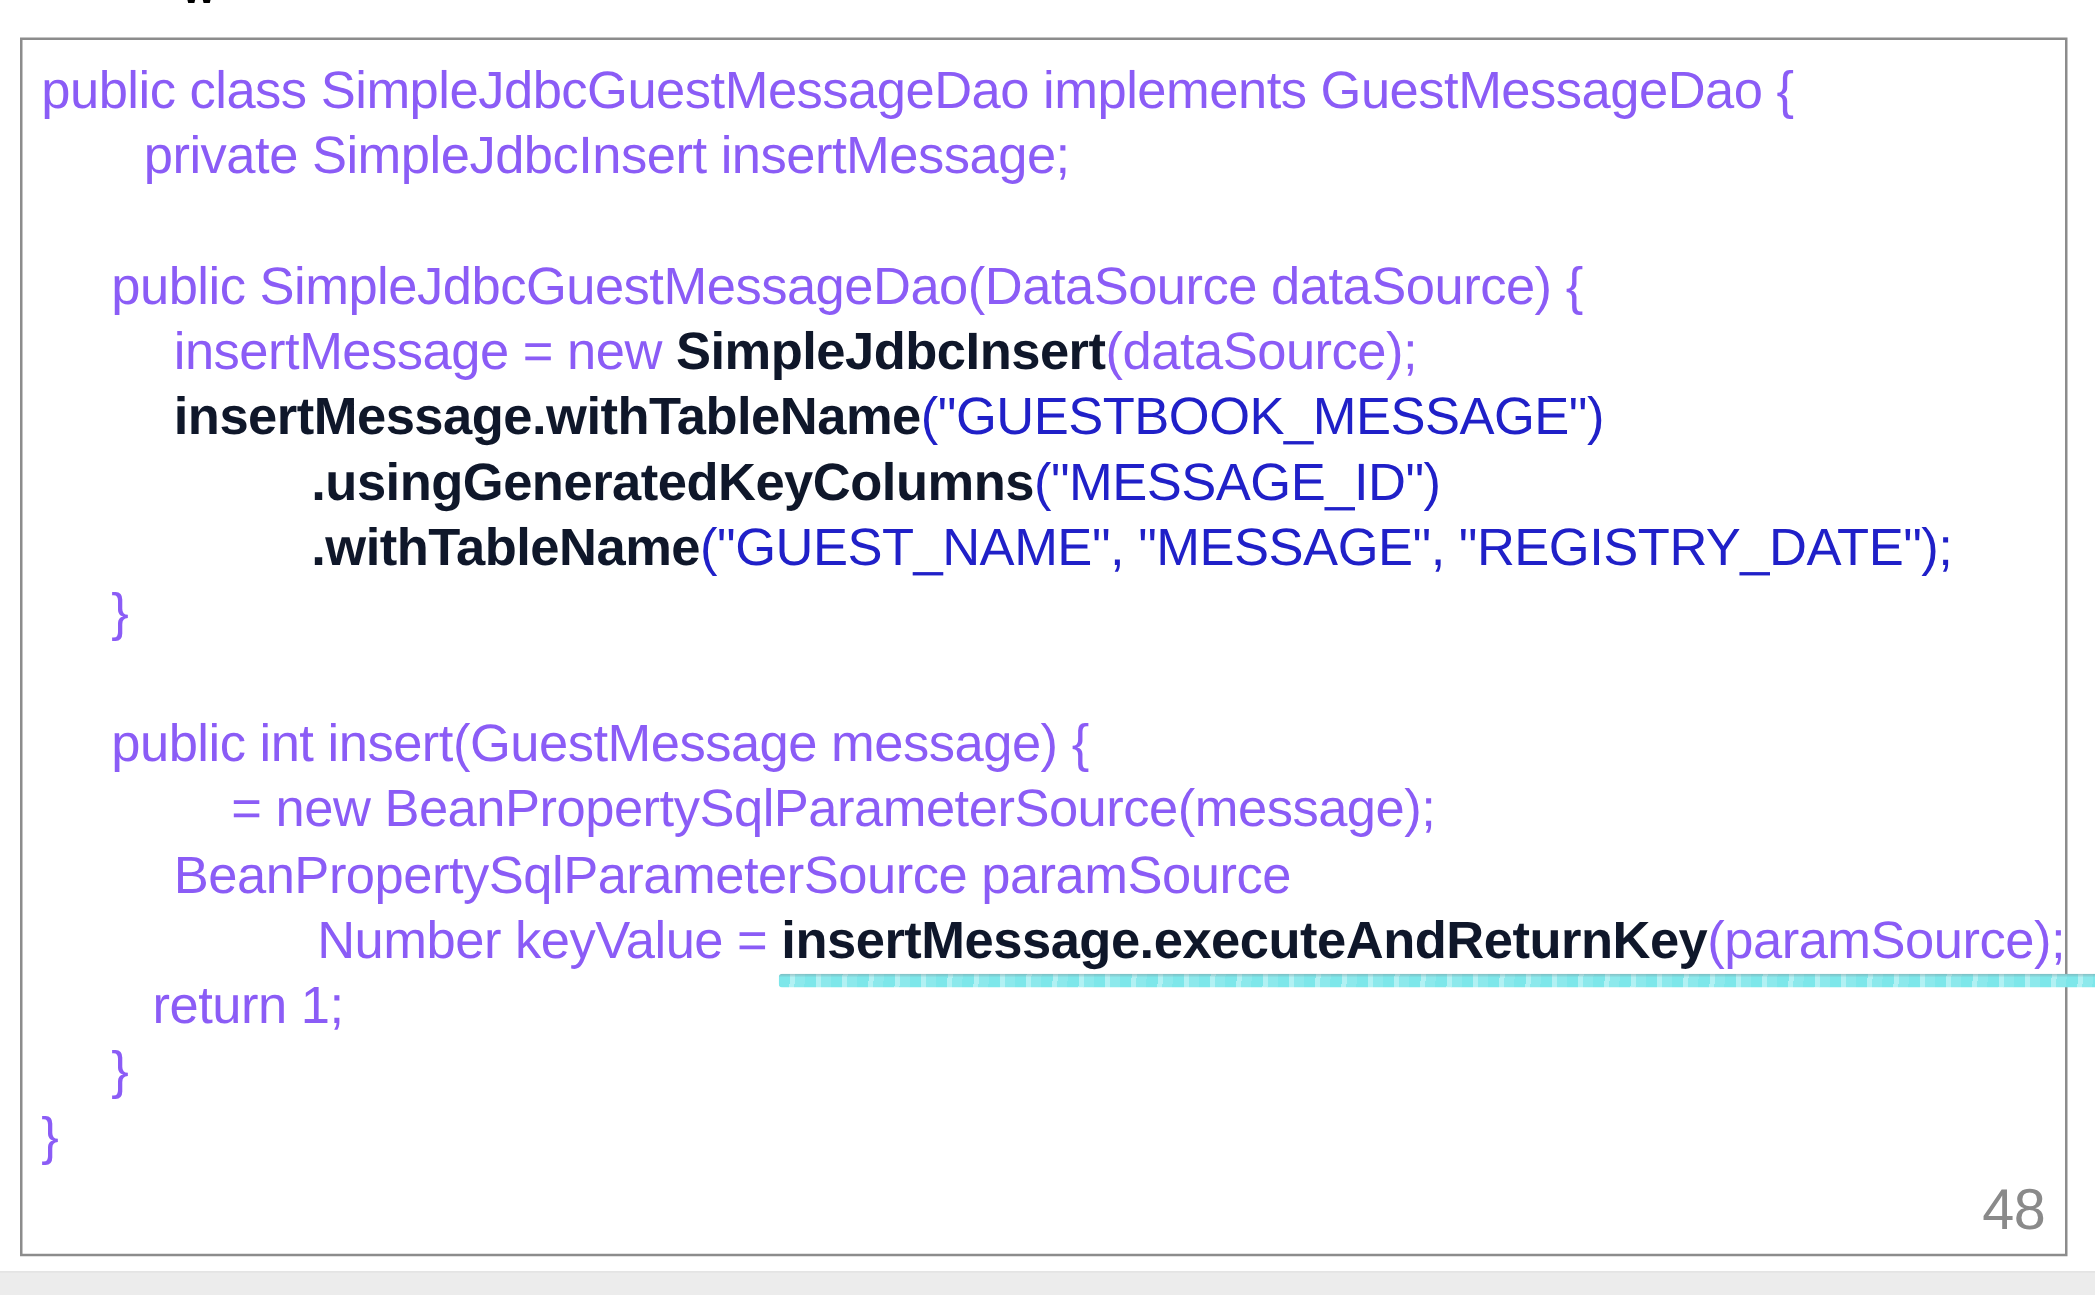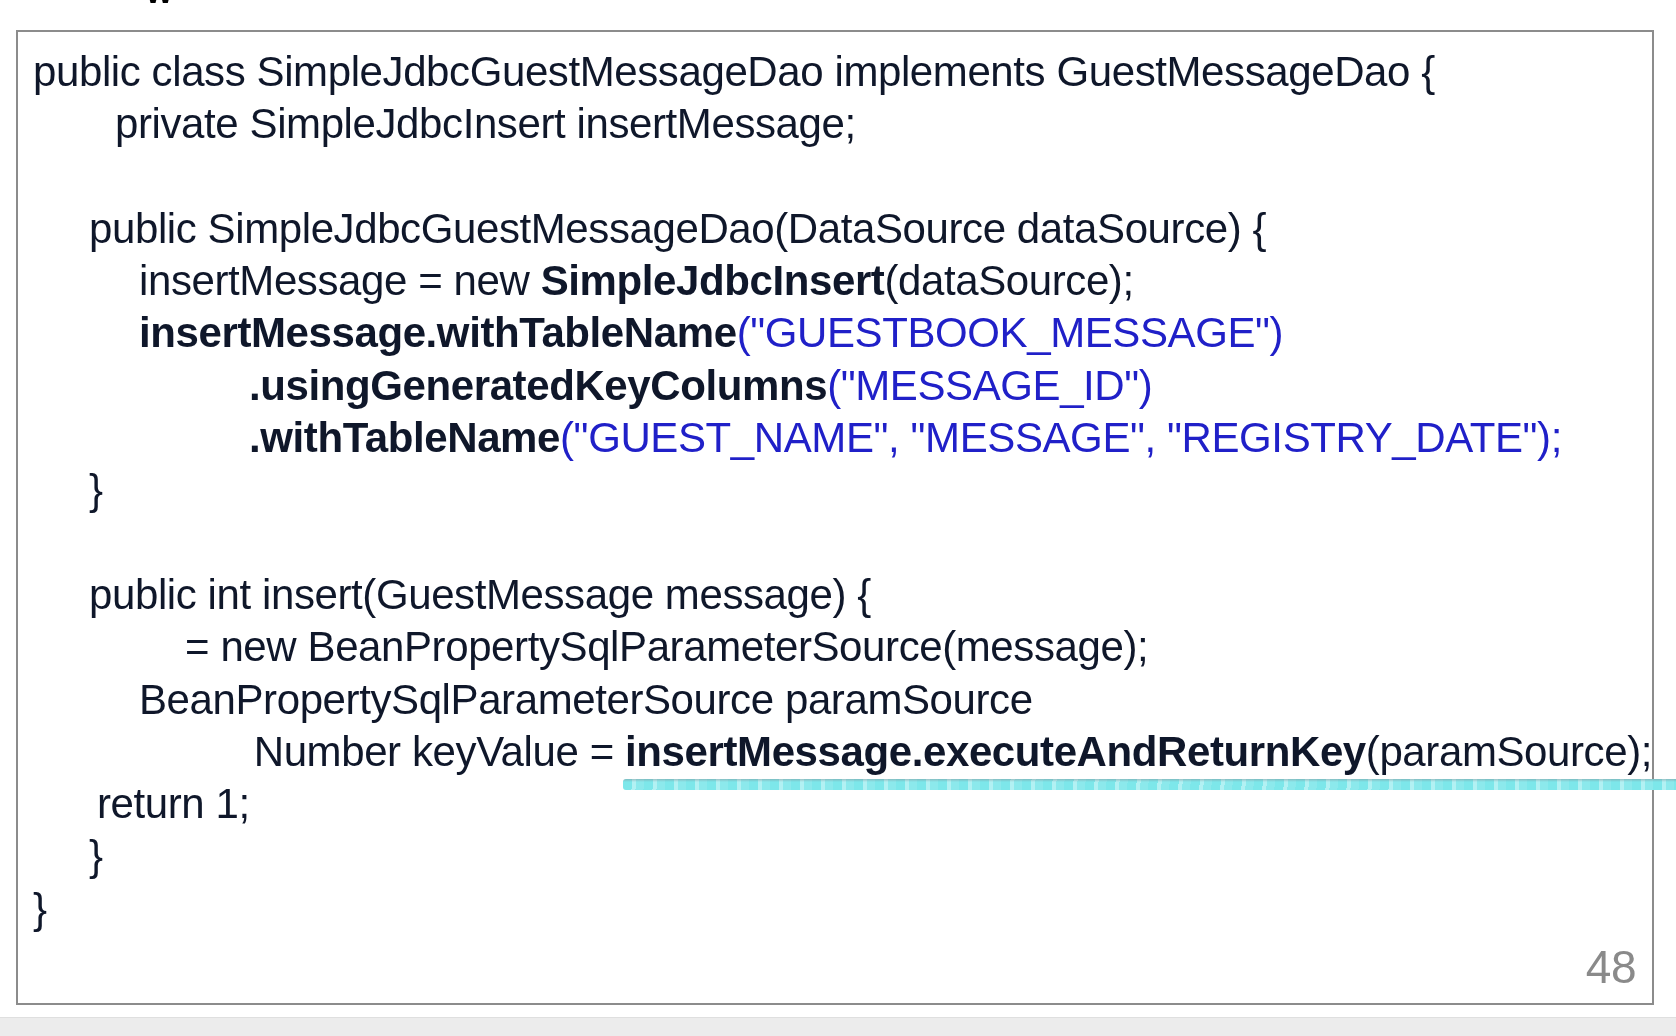--- a/index.html
+++ b/index.html
@@ -50,21 +50,21 @@
     top: 14px;
     right: 0;
   }
   .code-line {
     white-space: nowrap;
     font-size: 42px;
     line-height: 52.3px;
     letter-spacing: -0.4px;
     color: #000000;
   }
-  .seg-plain { color: #0f172a; }
+  .seg-plain { color: #8b5cf6; }
   .seg-red   { color: #0f172a; font-weight: bold; }
   .seg-blue  { color: #2020c8; }
   
   .uline { position: relative; display: inline-block; }
   .uline::after {
     content: "";
     position: absolute;
     left: -2px;
     right: -44px;
     bottom: -12px;
@@ -110,21 +110,21 @@
         <div class="code-line" style="padding-left: 121px;"><span class="seg-plain">insertMessage = new </span><span class="seg-red">SimpleJdbcInsert</span><span class="seg-plain">(dataSource);</span></div>
         <div class="code-line" style="padding-left: 121px;"><span class="seg-red">insertMessage.withTableName</span><span class="seg-blue">("GUESTBOOK_MESSAGE")</span></div>
         <div class="code-line" style="padding-left: 231px;"><span class="seg-red">.usingGeneratedKeyColumns</span><span class="seg-blue">("MESSAGE_ID")</span></div>
         <div class="code-line" style="padding-left: 231px;"><span class="seg-red">.withTableName</span><span class="seg-blue">("GUEST_NAME", "MESSAGE", "REGISTRY_DATE");</span></div>
         <div class="code-line" style="padding-left: 71px;"><span class="seg-plain">}</span></div>
         <div class="code-line">&nbsp;</div>
         <div class="code-line" style="padding-left: 71px;"><span class="seg-plain">public int insert(GuestMessage message) {</span></div>
         <div class="code-line" style="padding-left: 167px;"><span class="seg-plain">= new BeanPropertySqlParameterSource(message);</span></div>
         <div class="code-line" style="padding-left: 121px;"><span class="seg-plain">BeanPropertySqlParameterSource paramSource</span></div>
         <div class="code-line" style="padding-left: 121px; text-align: right;"><span class="seg-plain">Number keyValue = </span><span class="uline"><span class="seg-red">insertMessage.executeAndReturnKey</span><span class="seg-plain">(paramSource);</span></span></div>
-        <div class="code-line" style="padding-left: 79px;"><span class="seg-plain">return 1;</span></div>
+        <div class="code-line" style="padding-left: 104px;"><span class="seg-plain">return 1;</span></div>
         <div class="code-line" style="padding-left: 71px;"><span class="seg-plain">}</span></div>
         <div class="code-line" style="padding-left: 15px;"><span class="seg-plain">}</span></div>
       </div>
     <div class="pagenum">48</div>
   </div>
 
   <div class="bottom-bar"></div>
 
 </div>
 

